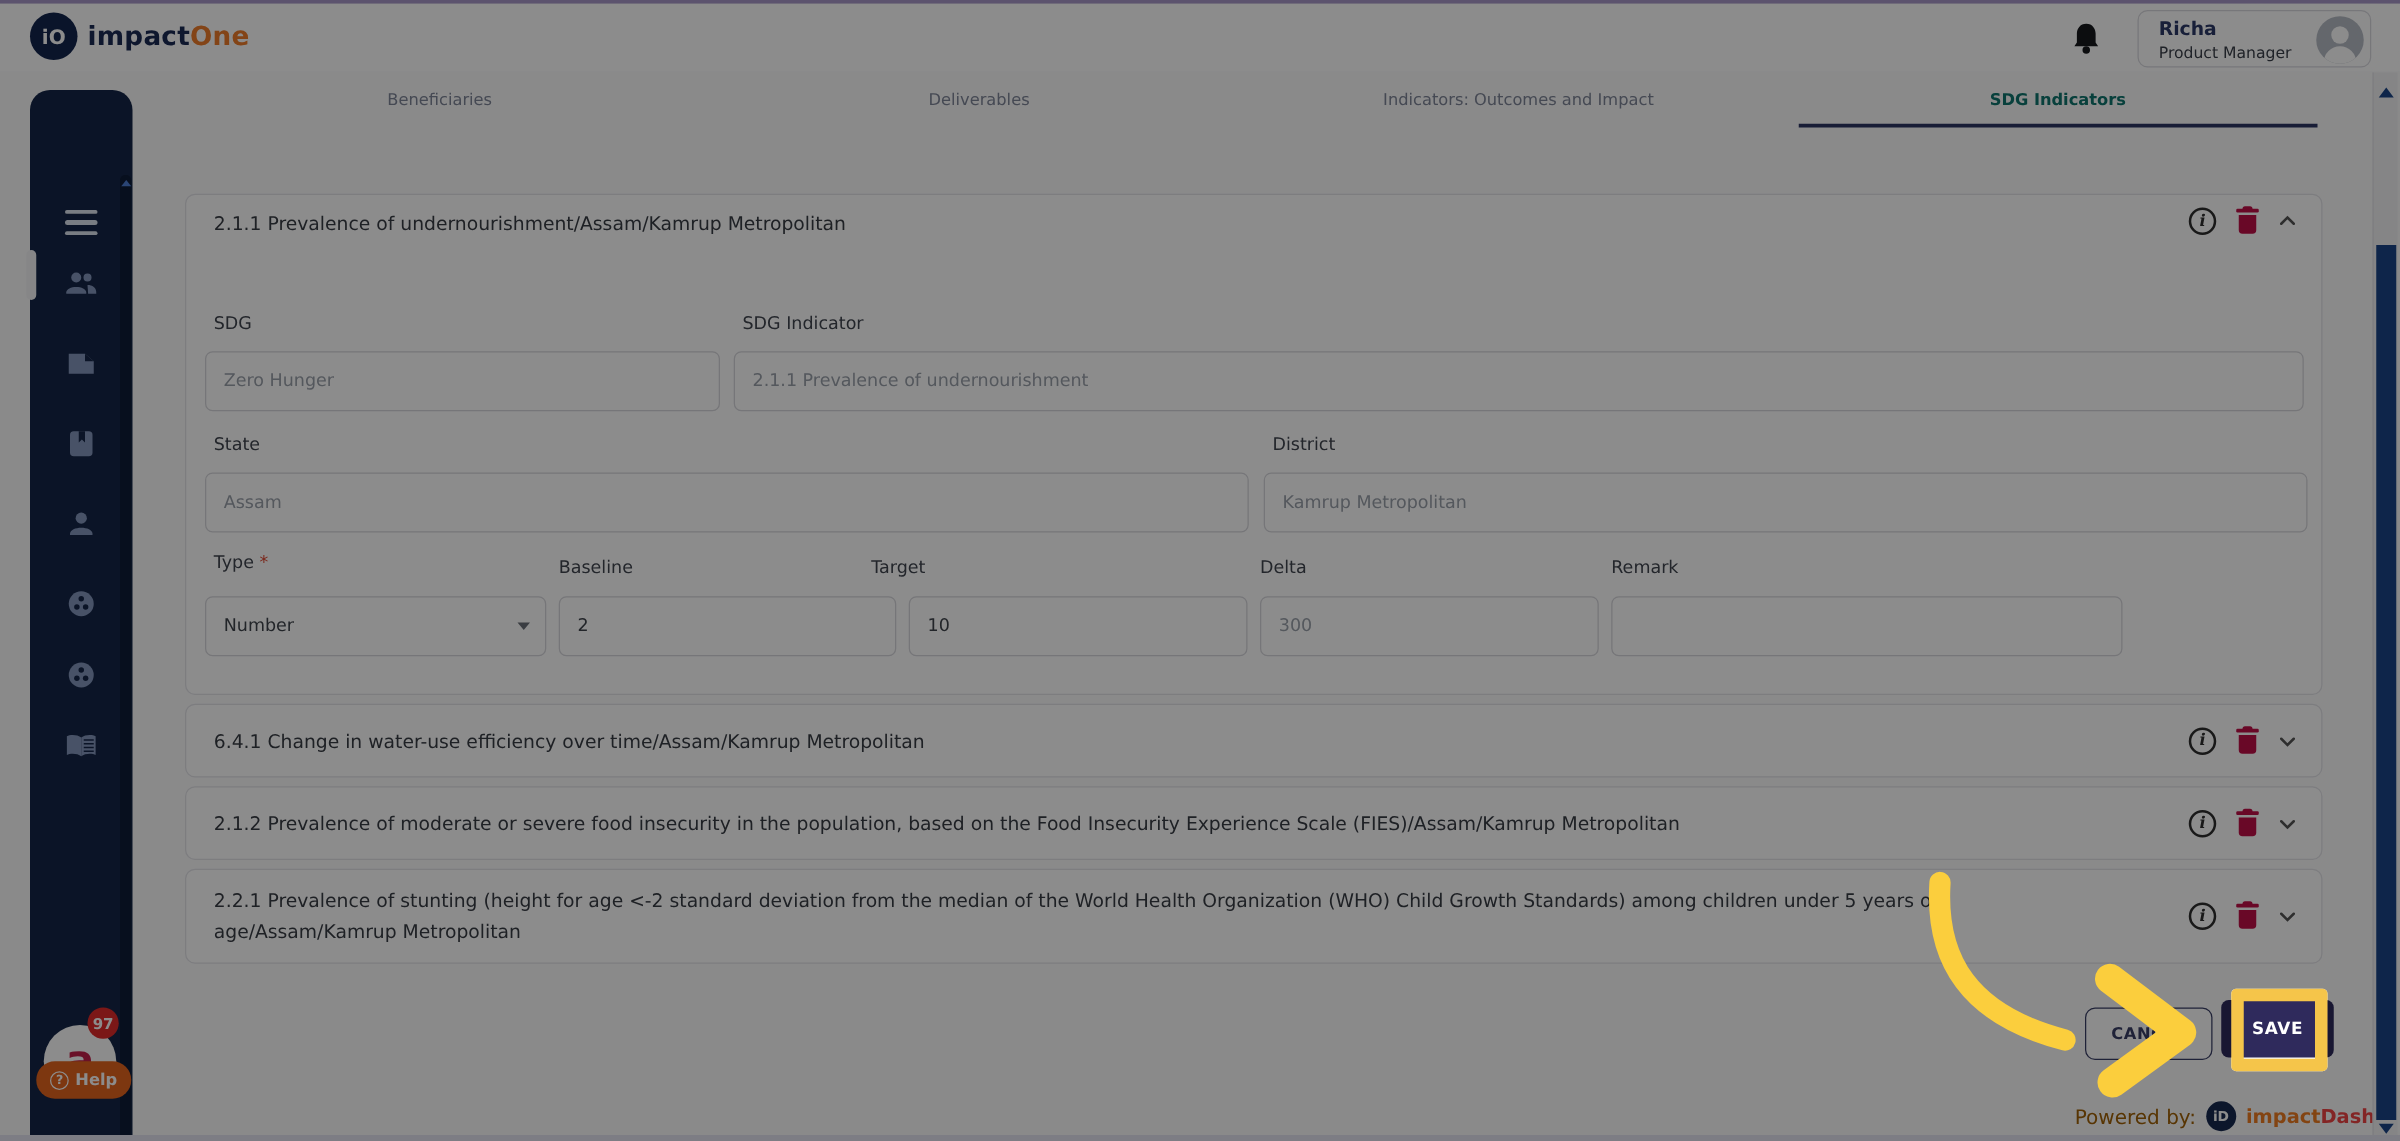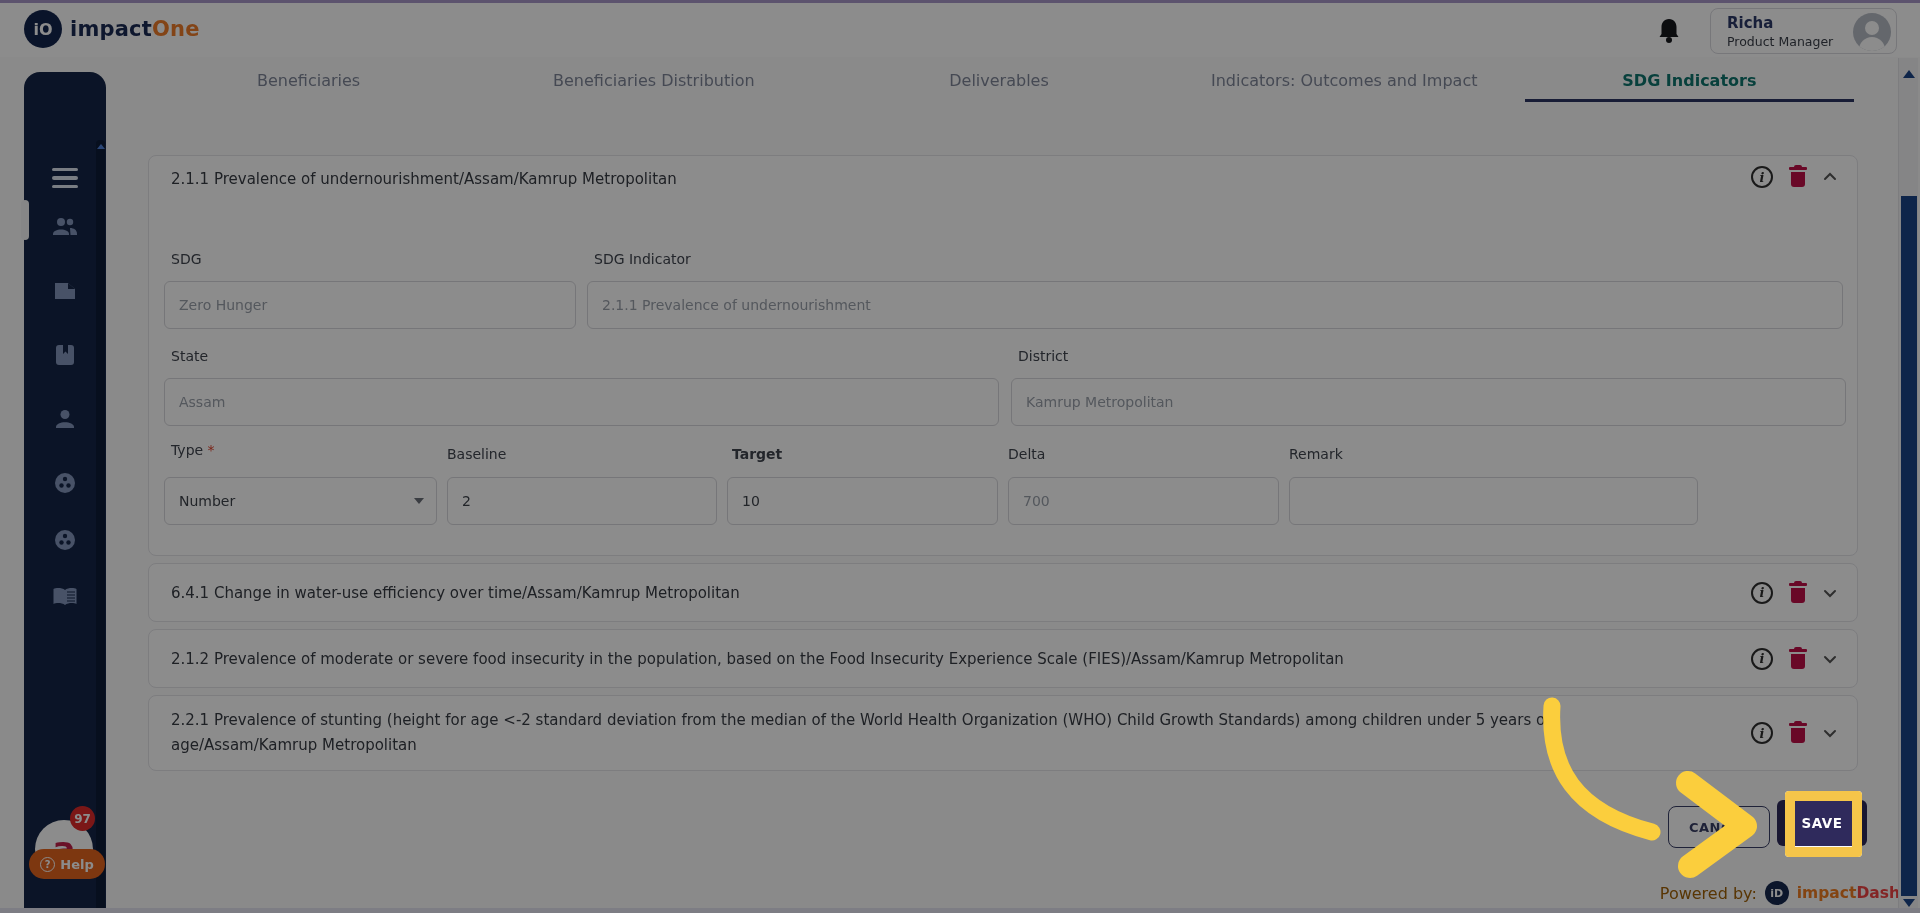--- a/index.html
+++ b/index.html
@@ -48,21 +48,21 @@
                 background:#e02b2b; color:#fff; font-size:12px; font-weight:bold;
                 display:flex; align-items:center; justify-content:center; }
   .help-pill { position:absolute; left:29px; top:849px; width:76px; height:30px; border-radius:16px;
                background:#e4641e; color:#fff; font-size:13px; font-weight:bold;
                display:flex; align-items:center; justify-content:center; gap:5px; }
   .help-q { width:15px; height:15px; border:1.5px solid #fff; border-radius:50%; font-size:10px; font-weight:bold;
             display:flex; align-items:center; justify-content:center; }
 
   
   .tabbar { position:absolute; left:136px; top:60px; width:1726px; height:40px; display:flex; }
-  .tab { flex:1; display:flex; align-items:center; justify-content:center; font-size:16px; color:#7f8698;
+  .tab { flex:1; display:flex; align-items:center; justify-content:center; font-size:13px; color:#7f8698;
          position:relative; cursor:pointer; }
   .tab.active { color:#0f766e; font-weight:bold; }
   .tab.active::after { content:""; position:absolute; left:8px; right:8px; bottom:-2px; height:3px; background:#2d3563; }
 
   
   .card { position:absolute; left:148px; width:1710px; background:#ffffff; border:1px solid #e3e3e8; border-radius:8px; }
   .card-title { font-size:15px; color:#383c44; }
   .row-icons { position:absolute; right:20px; display:flex; align-items:center; gap:16px; }
   .icon-info { width:22px; height:22px; border:2px solid #2f2f2f; border-radius:50%; color:#2f2f2f;
                font-size:13px; font-weight:bold; display:flex; align-items:center; justify-content:center;
@@ -208,21 +208,20 @@
       <span>a</span>
     </div>
   <div class="help-badge">97</div>
   <div class="help-pill">
     <span class="help-q">?</span>
     <span>Help</span>
   </div>
 
   <div class="tabbar">
     <div class="tab">Beneficiaries</div>
-    <div class="tab">Beneficiaries Distribution</div>
     <div class="tab">Deliverables</div>
     <div class="tab">Indicators: Outcomes and Impact</div>
     <div class="tab active">SDG Indicators</div>
   </div>
 
   <div class="card" style="top:155px; height:401px;">
     <div style="position:absolute; left:22px; top:14px;" class="card-title">2.1.1 Prevalence of undernourishment/Assam/Kamrup Metropolitan</div>
     <div class="row-icons" style="top:10px;">
       <div class="icon-info">i</div>
       <div class="icon-trash">
@@ -257,27 +256,27 @@
       <span>Type</span> <span class="req">*</span>
     </div>
     <div class="finput fselect" style="left:15px; top:321px; width:273px;">
       <span>Number</span>
       <span class="caret"></span>
     </div>
     <div class="flabel" style="left:298px; top:290px;">Baseline</div>
     <div class="finput" style="left:298px; top:321px; width:270px;">
       <span>2</span>
     </div>
-    <div class="flabel" style="left:583px; top:290px;font-weight:bold;">Target</div>
+    <div class="flabel" style="left:548px; top:290px;">Target</div>
     <div class="finput" style="left:578px; top:321px; width:271px;">
       <span>10</span>
     </div>
     <div class="flabel" style="left:859px; top:290px;">Delta</div>
     <div class="finput muted" style="left:859px; top:321px; width:271px;">
-      <span>700</span>
+      <span>300</span>
     </div>
     <div class="flabel" style="left:1140px; top:290px;">Remark</div>
     <div class="finput" style="left:1140px; top:321px; width:409px;">
       <span></span>
     </div>
   </div>
 
   <div class="card" style="top:563px; height:59px;">
     <div style="position:absolute; left:22px; top:50%; transform:translateY(-50%); padding-right:200px;" class="card-title">6.4.1 Change in water-use efficiency over time/Assam/Kamrup Metropolitan</div>
     <div class="row-icons" style="top:50%; transform:translateY(-50%);">

